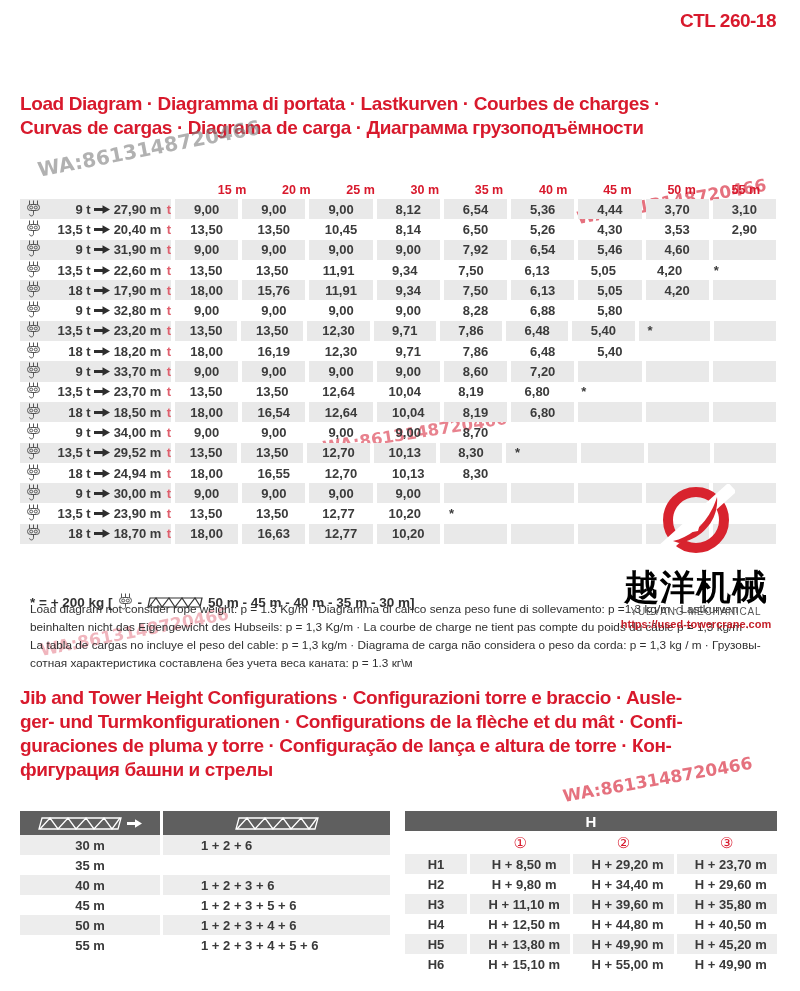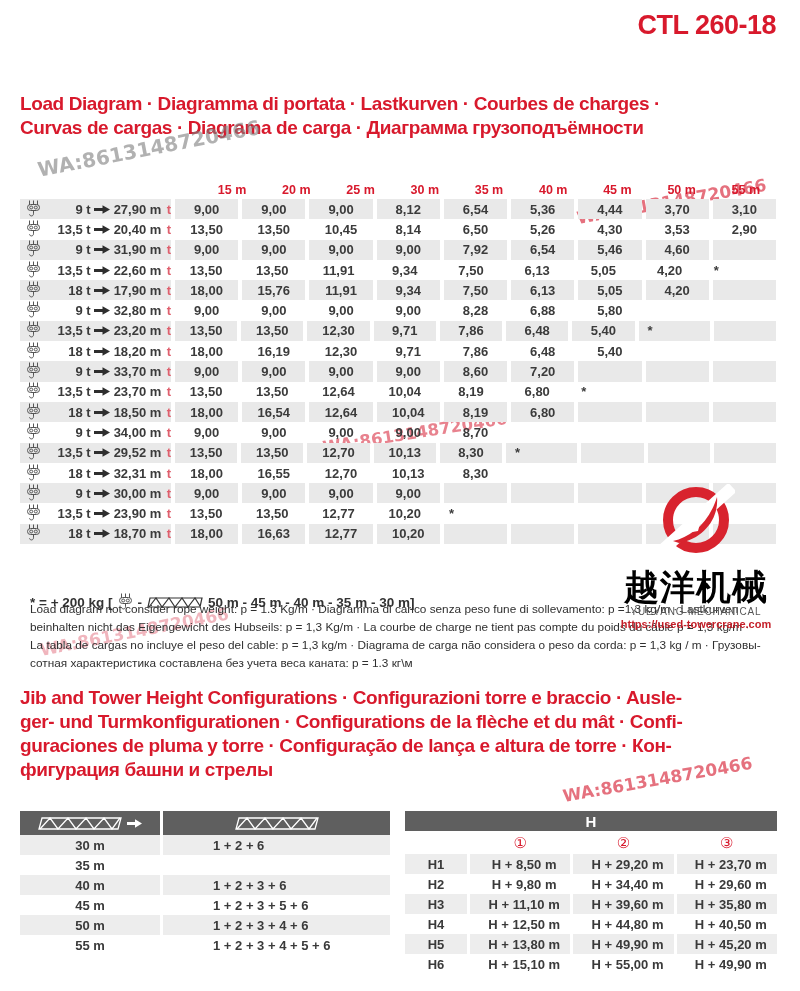--- a/index.html
+++ b/index.html
@@ -1,21 +1,21 @@
 <!DOCTYPE html>
 <html><head>
 <meta charset="utf-8">
 <style>
   html,body{margin:0;padding:0;}
   body{
     width:800px;height:991px;position:relative;overflow:hidden;
     background:#fff;color:#3a3a3a;
     font-family:"Liberation Sans", sans-serif;
   }
-  #title{position:absolute;top:10px;right:24px;font-size:27px;font-weight:bold;
+  #title{position:absolute;top:10px;right:24px;font-size:19px;font-weight:bold;
     color:#d8192c;letter-spacing:-0.5px;}
   .redhead{position:absolute;left:20px;width:776px;font-size:19px;font-weight:bold;
     color:#d8192c;line-height:1.27;letter-spacing:-0.4px;}
   #heading1{top:92px;}
   #heading2{top:686px;}
 
   
   .wm{position:absolute;white-space:nowrap;font-weight:bold;transform-origin:left center;
     font-family:"DejaVu Sans", sans-serif;}
   .wm1{left:38px;top:158px;font-size:20px;color:rgba(125,125,125,0.60);transform:rotate(-11deg);}
@@ -54,21 +54,21 @@
   #logo .url{font-size:11px;font-weight:bold;color:#c41e28;margin-top:2px;}
 
   
   #jib-table{position:absolute;left:20px;top:811px;width:370px;}
   .jt-head{display:flex;height:24px;}
   .jt-head .h1{width:140px;background:#5f5f5f;display:flex;align-items:center;justify-content:center;gap:5px;}
   .jt-head .h2{flex:1;margin-left:3px;background:#5f5f5f;display:flex;align-items:center;justify-content:center;}
   .jt-row{display:flex;height:20px;}
   .jt-row .c1{width:140px;display:flex;align-items:center;justify-content:center;
     font-weight:bold;font-size:13px;}
-  .jt-row .c2{flex:1;margin-left:3px;display:flex;align-items:center;padding-left:50px;
+  .jt-row .c2{flex:1;margin-left:3px;display:flex;align-items:center;padding-left:38px;
     font-weight:bold;font-size:13px;}
   .jt-row.odd .c1,.jt-row.odd .c2{background:#ededed;}
 
   
   #h-table{position:absolute;left:405px;top:811px;width:372px;}
   .ht-title{height:20px;background:#5f5f5f;color:#fff;font-weight:bold;font-size:15px;
     display:flex;align-items:center;justify-content:center;}
   .ht-marks{display:flex;height:23px;align-items:center;}
   .ht-marks .m0{width:62px;}
   .ht-marks .m{flex:1;margin-left:3px;text-align:center;color:#d8192c;font-size:15px;}
@@ -564,21 +564,21 @@
                 <path d="M7.5 10.5v3.3c0 2.6-3.6 2.9-4 .5"></path>
               </g>
             </svg>
           </div>
           <div class="load">18 t</div>
           <div class="arr">
             <svg width="16" height="9" viewBox="0 0 16 9">
               <path d="M0 3.1h8.5V.2L16 4.5 8.5 8.8V5.9H0z" fill="#2e2e2e"></path>
             </svg>
           </div>
-          <div class="rad">32,31 m</div>
+          <div class="rad">24,94 m</div>
           <div class="unit">t</div>
         </div>
         <div class="lt-cell">18,00</div>
         <div class="lt-cell">16,55</div>
         <div class="lt-cell">12,70</div>
         <div class="lt-cell">10,13</div>
         <div class="lt-cell">8,30</div>
         <div class="lt-cell"></div>
         <div class="lt-cell"></div>
         <div class="lt-cell"></div>

